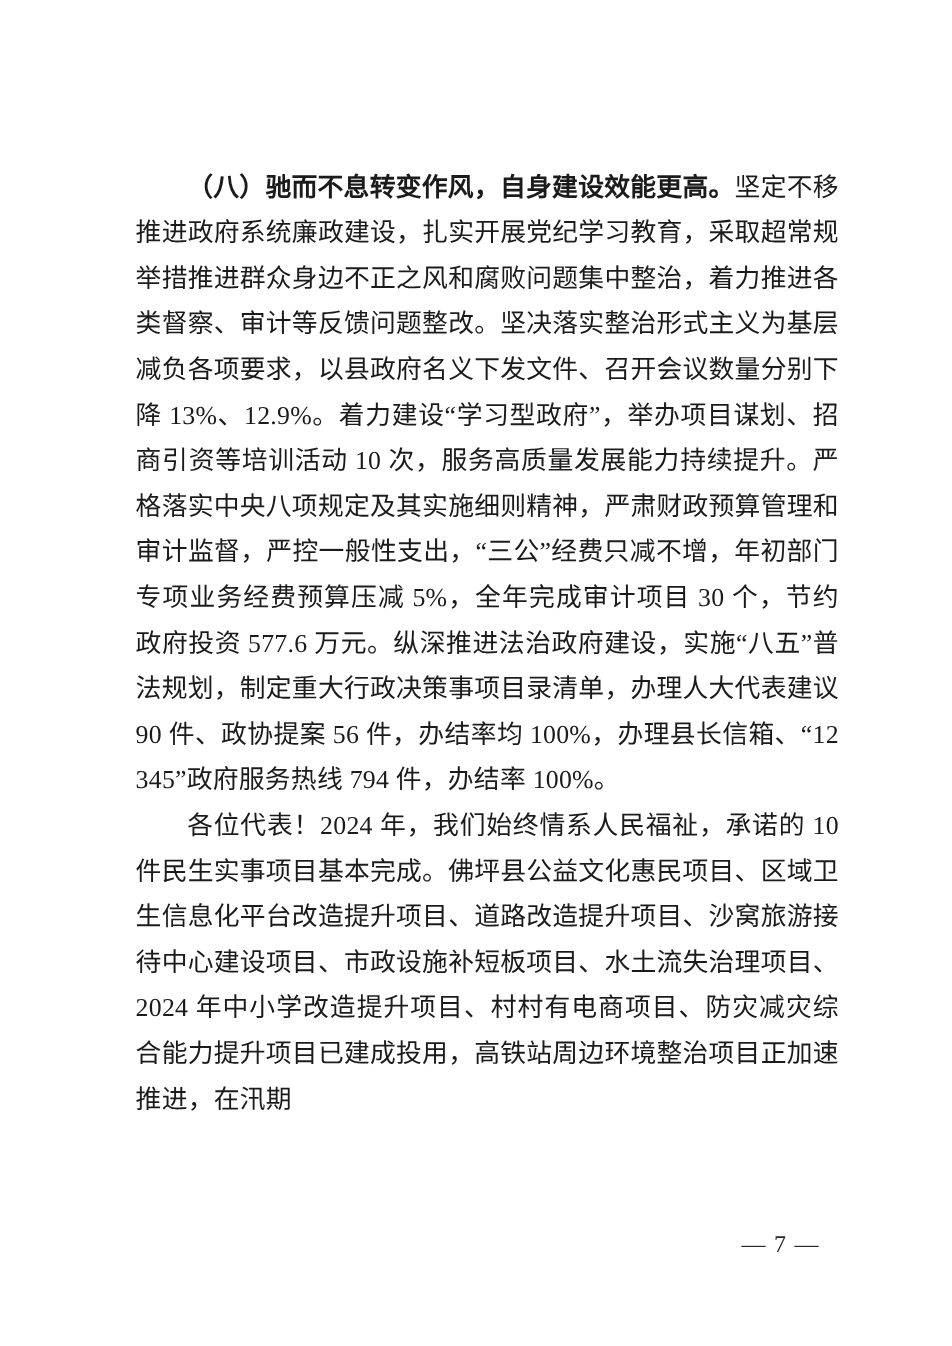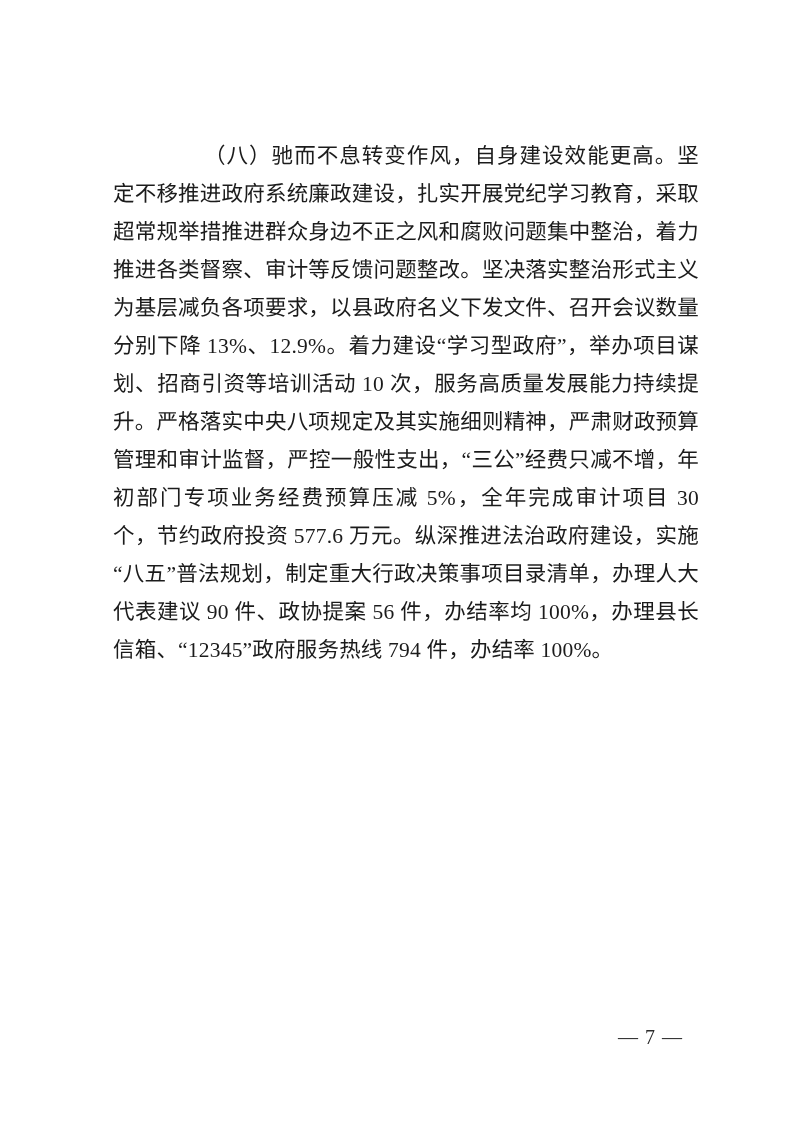--- a/index.html
+++ b/index.html
@@ -27,35 +27,35 @@
     padding: 0;
     font-size: 21.5px;
     line-height: 38px;
     text-align: justify;
     text-justify: inter-ideograph;
     text-indent: 2em;
     letter-spacing: 0.2px;
     word-break: break-all;
   }
   .lead {
-    font-weight: 400;
-    margin-left: 48px;
+    font-weight: 700;
   }
   .page-number {
     position: absolute;
     top: 1026px;
     right: 110px;
     font-size: 20px;
     line-height: 22px;
     color: #2a2a2a;
     letter-spacing: 1px;
     font-family: "Liberation Serif", "DejaVu Serif", serif;
   }
 </style>
 </head>
 <body>
 
 <div class="page">
   <div class="content">
     <p><span class="lead">（八）驰而不息转变作风，自身建设效能更高。</span><span>坚定不移推进政府系统廉政建设，扎实开展党纪学习教育，采取超常规举措推进群众身边不正之风和腐败问题集中整治，着力推进各类督察、审计等反馈问题整改。坚决落实整治形式主义为基层减负各项要求，以县政府名义下发文件、召开会议数量分别下降 13%、12.9%。着力建设“学习型政府”，举办项目谋划、招商引资等培训活动 10 次，服务高质量发展能力持续提升。严格落实中央八项规定及其实施细则精神，严肃财政预算管理和审计监督，严控一般性支出，“三公”经费只减不增，年初部门专项业务经费预算压减 5%，全年完成审计项目 30 个，节约政府投资 577.6 万元。纵深推进法治政府建设，实施“八五”普法规划，制定重大行政决策事项目录清单，办理人大代表建议 90 件、政协提案 56 件，办结率均 100%，办理县长信箱、“12345”政府服务热线 794 件，办结率 100%。</span></p>
+    <p><span>各位代表！2024 年，我们始终情系人民福祉，承诺的 10 件民生实事项目基本完成。佛坪县公益文化惠民项目、区域卫生信息化平台改造提升项目、道路改造提升项目、沙窝旅游接待中心建设项目、市政设施补短板项目、水土流失治理项目、2024 年中小学改造提升项目、村村有电商项目、防灾减灾综合能力提升项目已建成投用，高铁站周边环境整治项目正加速推进，在汛期</span></p>
   </div>
   <div class="page-number">— 7 —</div>
 </div>
 
 </body></html>

